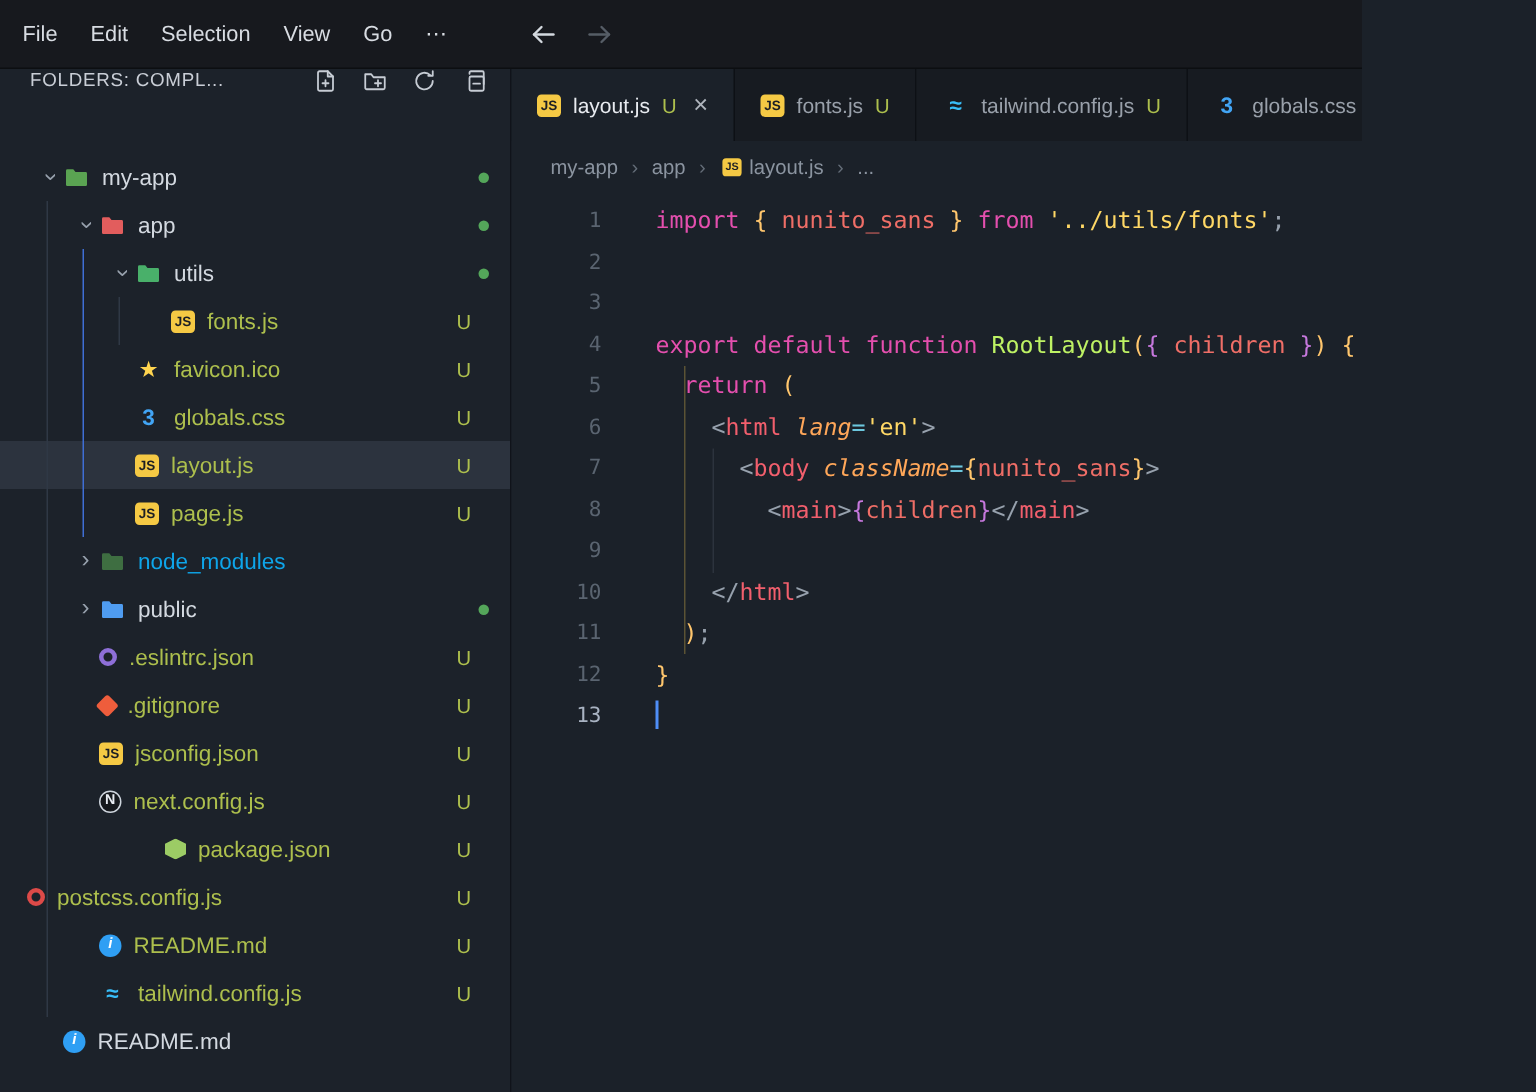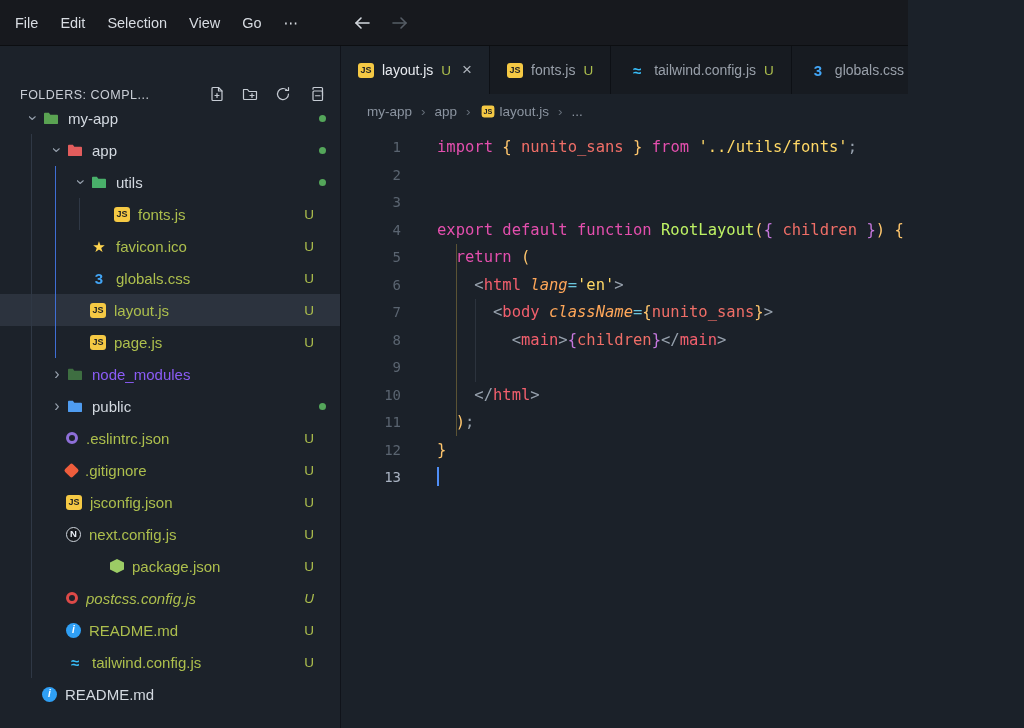--- a/index.html
+++ b/index.html
@@ -18,36 +18,36 @@
   .searchbox{flex:1;height:28px;background:#21252c;border:1px solid #3a4048;border-radius:6px;
     display:flex;align-items:center;justify-content:center;gap:8px;color:#9ba3ad;font-size:13.5px}
   .search-ic{display:inline-flex;color:#8b939d}
 
   
   .main{flex:1;display:flex;min-height:0}
 
   
   .sidebar{width:341px;flex:none;background:#1c222a;border-right:1px solid #10131a;
     display:flex;flex-direction:column;min-height:0}
-  .sidebar-header{height:56px;flex:none;display:flex;align-items:flex-end;padding:0 16px 0 20px}
+  .sidebar-header{height:56px;flex:none;display:flex;align-items:flex-start;padding:0 16px 0 20px}
   .sh-label{font-size:12.5px;letter-spacing:.5px;color:#c9ced6;white-space:nowrap;overflow:hidden;
     text-overflow:ellipsis;flex:1}
   .sh-actions{display:flex;align-items:center;gap:17px;color:#c6ccd4;flex:none;margin-left:10px}
   .sh-actions span{display:inline-flex}
 
   .tree{flex:1;position:relative;overflow:hidden;font-size:15px}
   .tree-guide{position:absolute;width:1px;background:#2f3845;z-index:2}
   .tree-guide.active{background:#3f6ed4}
   .row{height:32px;display:flex;align-items:center;padding-right:10px;position:relative;cursor:default}
   .row.sel{background:#2c333e}
   .chev{width:18px;flex:none;display:inline-flex;justify-content:center;color:#97a1ad;font-size:16px}
   .chev.open{transform:rotate(90deg)}
   .label{white-space:nowrap;overflow:hidden;text-overflow:ellipsis;color:#d3d9e0}
   .row.untracked .label{color:#adbf4d}
-  .row.muted .label{color:#8b5cf6}
+  .row.muted .label{color:#0ea5e9}
   .badge{margin-left:auto;margin-right:16px;color:#adbf4d;font-size:13.5px;flex:none}
   .dot{margin-left:auto;margin-right:4px;width:7px;height:7px;border-radius:50%;background:#54a65a;flex:none}
 
   
   .fi{width:18px;height:18px;margin-right:8px;flex:none;display:inline-flex;align-items:center;
     justify-content:center;font-size:13px;line-height:1;border-radius:3px}
   .sh-square{width:16px;height:15px;border-radius:3px;font-weight:700;font-size:9px}
   .sh-circle{width:15px;height:15px;border-radius:50%;font-weight:700;font-size:10px;font-style:italic}
   .sh-circle-ring{width:15px;height:15px;border-radius:50%;border:1px solid #cfd6de;font-weight:700;font-size:9.5px}
   .sh-ring{width:12px;height:12px;border-radius:50%;border:3px solid currentColor;background:transparent}
@@ -266,21 +266,21 @@
             <span class="fi sh-circle-ring" style="color: rgb(232, 236, 242); background: rgb(22, 25, 29);">N</span>
             <span class="label">next.config.js</span>
             <span class="badge">U</span>
           </div>
           <div class="row untracked" style="padding-left: 48px; margin-left: 44px;">
             <span class="chev"></span>
             <span class="fi sh-hex" style="color: rgb(156, 204, 101);"></span>
             <span class="label">package.json</span>
             <span class="badge">U</span>
           </div>
-          <div class="row untracked" style="padding-left: 48px; font-style: italic;">
+          <div class="row untracked" style="">
             <span class="chev"></span>
             <span class="fi sh-ring" style="color: rgb(221, 74, 72);"></span>
             <span class="label">postcss.config.js</span>
             <span class="badge">U</span>
           </div>
           <div class="row untracked" style="padding-left: 48px;">
             <span class="chev"></span>
             <span class="fi sh-circle" style="color: rgb(255, 255, 255); background: rgb(47, 159, 244);">i</span>
             <span class="label">README.md</span>
             <span class="badge">U</span>

